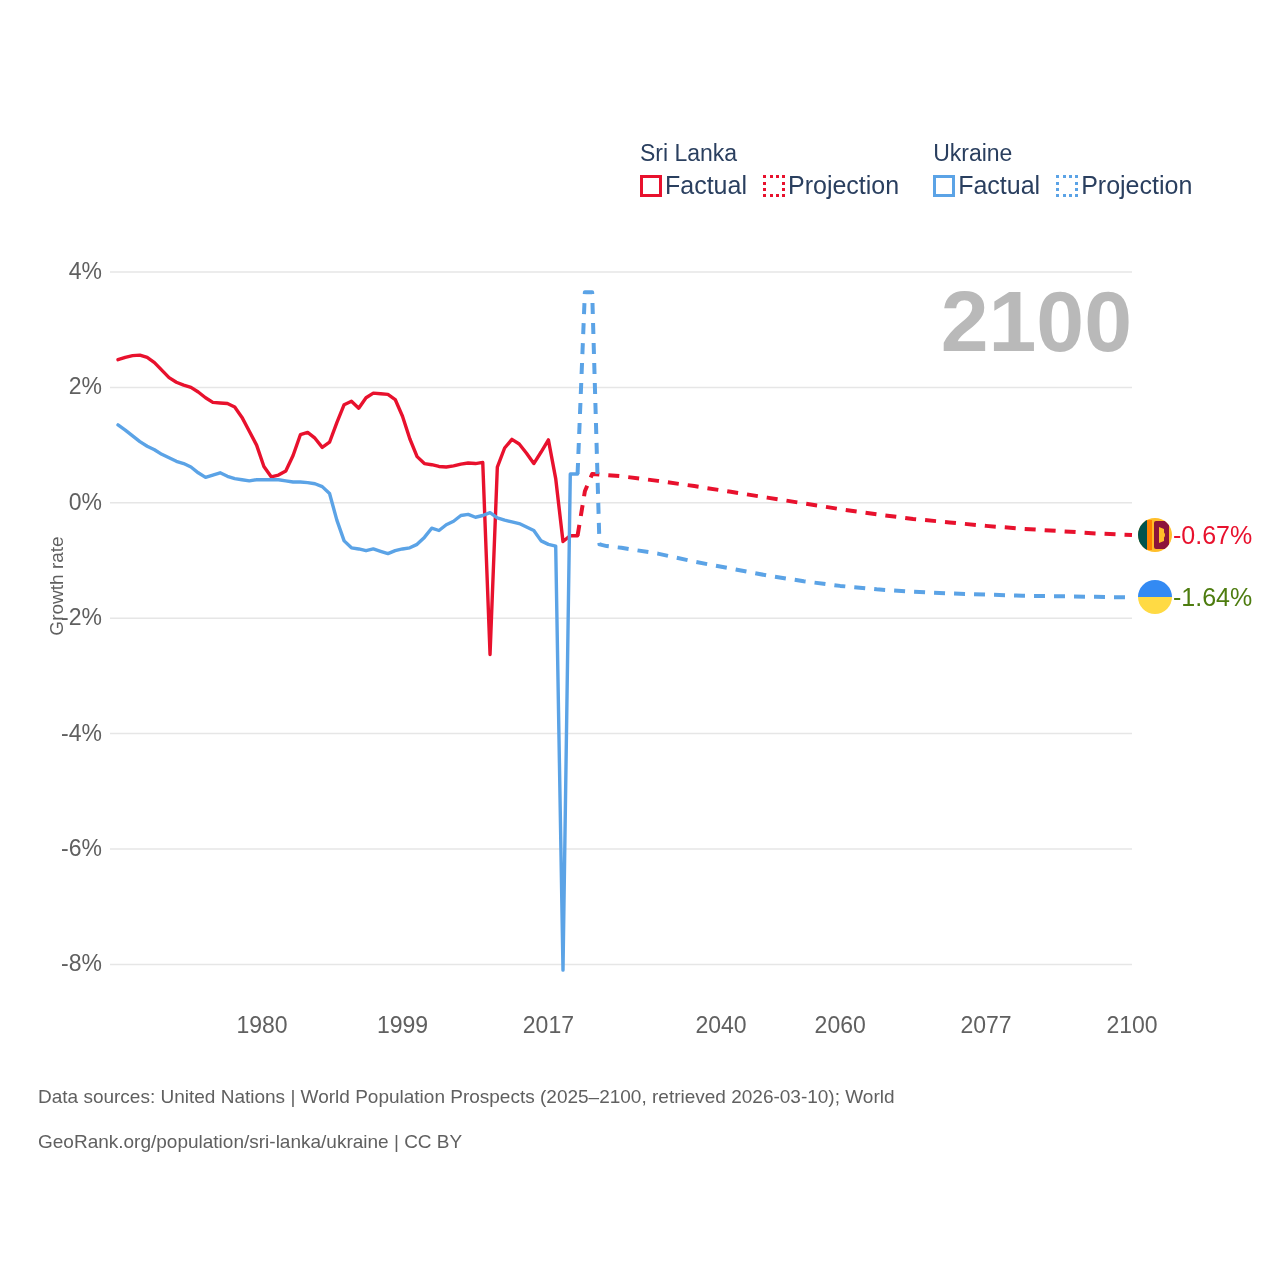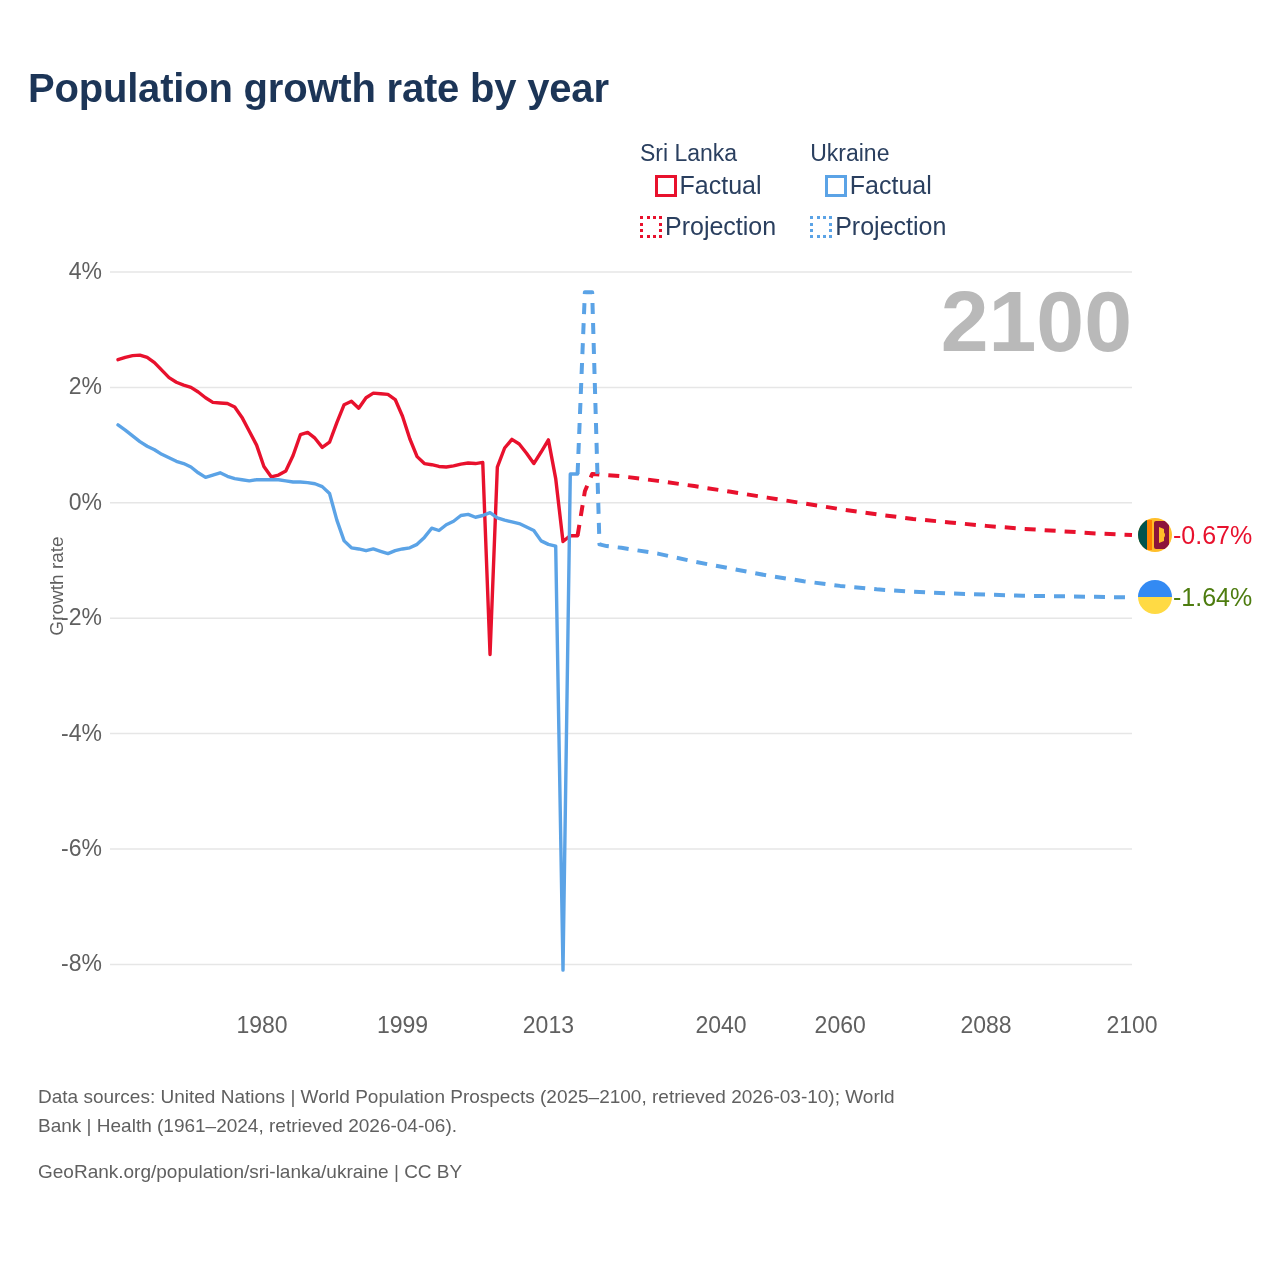--- a/index.html
+++ b/index.html
@@ -48,21 +48,20 @@
     gap: 8px;
   }
   .legend-group-title {
     font-size: 23px;
     color: #2a3f5f;
     line-height: 1;
     white-space: nowrap;
   }
   .legend-items {
     display: flex;
-    flex-direction: column;
     gap: 16px;
     align-items: center;
   }
   .legend-item {
     display: flex;
     flex-direction: row;
     align-items: center;
     gap: 3px;
   }
   .legend-swatch {
@@ -157,21 +156,20 @@
     color: #606060;
     line-height: 1.55;
   }
   .footer-line2 { margin-top: 16px; }
 </style>
 </head>
 <body>
 
 <div class="chart-root">
 
-  <div class="chart-title">Population growth rate by year</div>
 
   <div class="legend">
     <div class="legend-group">
       <div class="legend-group-title">Sri Lanka</div>
       <div class="legend-items">
         <div class="legend-item">
           <span class="legend-swatch solid-red"></span>
           <span class="legend-label">Factual</span>
         </div>
         <div class="legend-item">
@@ -225,24 +223,24 @@
       <div class="tick-label ytick" style="left: 0px; width: 102px; top: 373.4px;">2%</div>
       <div class="tick-label ytick" style="left: 0px; width: 102px; top: 488.8px;">0%</div>
       <div class="tick-label ytick" style="left: 0px; width: 102px; top: 604.2px;">-2%</div>
       <div class="tick-label ytick" style="left: 0px; width: 102px; top: 719.6px;">-4%</div>
       <div class="tick-label ytick" style="left: 0px; width: 102px; top: 835px;">-6%</div>
       <div class="tick-label ytick" style="left: 0px; width: 102px; top: 950.4px;">-8%</div>
     </div>
   <div id="xtick-layer">
       <div class="tick-label xtick" style="width: 120px; left: 202px; top: 1012px;">1980</div>
       <div class="tick-label xtick" style="width: 120px; left: 342.504px; top: 1012px;">1999</div>
-      <div class="tick-label xtick" style="width: 120px; left: 488.403px; top: 1012px;">2013</div>
+      <div class="tick-label xtick" style="width: 120px; left: 488.403px; top: 1012px;">2017</div>
       <div class="tick-label xtick" style="width: 120px; left: 661px; top: 1012px;">2040</div>
       <div class="tick-label xtick" style="width: 120px; left: 780.201px; top: 1012px;">2060</div>
-      <div class="tick-label xtick" style="width: 120px; left: 926.101px; top: 1012px;">2088</div>
+      <div class="tick-label xtick" style="width: 120px; left: 926.101px; top: 1012px;">2077</div>
       <div class="tick-label xtick" style="width: 120px; left: 1072px; top: 1012px;">2100</div>
     </div>
 
   <div class="end-label" id="end-label-sri-lanka" style="left: 1138px; top: 518.112px;">
     <span class="flag">
       <svg width="34" height="34" viewBox="0 0 34 34">
         <rect x="0" y="0" width="34" height="34" fill="#ffbe29"></rect>
         <rect x="0" y="2" width="9" height="30" fill="#00534e"></rect>
         <rect x="9" y="2" width="5" height="30" fill="#ff8000"></rect>
         <rect x="16" y="3" width="15" height="28" rx="2" fill="#8d153a"></rect>
@@ -258,17 +256,16 @@
       <svg width="34" height="34" viewBox="0 0 34 34">
         <rect x="0" y="0" width="34" height="17" fill="#338af3"></rect>
         <rect x="0" y="17" width="34" height="17" fill="#ffda44"></rect>
       </svg>
     </span>
     <span class="end-value blue">-1.64%</span>
   </div>
 
   <div class="footer">
     <div>Data sources: United Nations | World Population Prospects (2025–2100, retrieved 2026-03-10); World</div>
-    <div>Bank | Health (1961–2024, retrieved 2026-04-06).</div>
     <div class="footer-line2">GeoRank.org/population/sri-lanka/ukraine | CC BY</div>
   </div>
 
 </div>
 
 </body></html>

